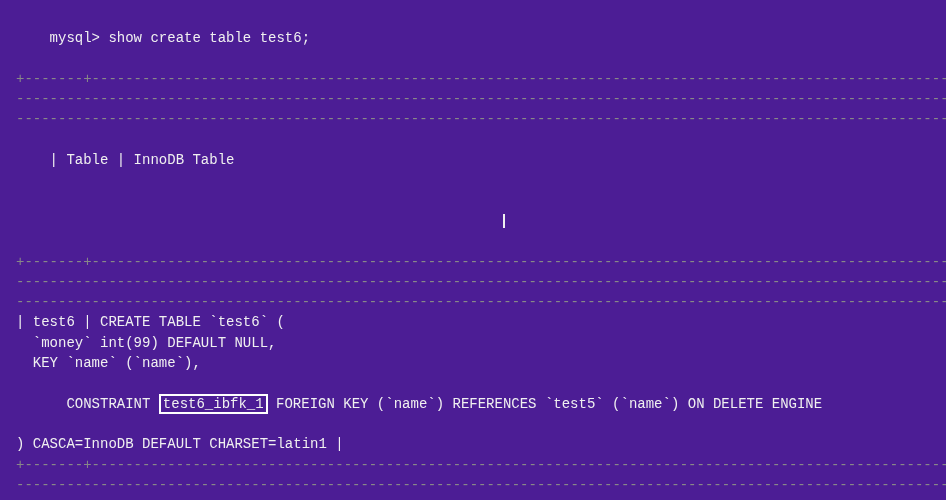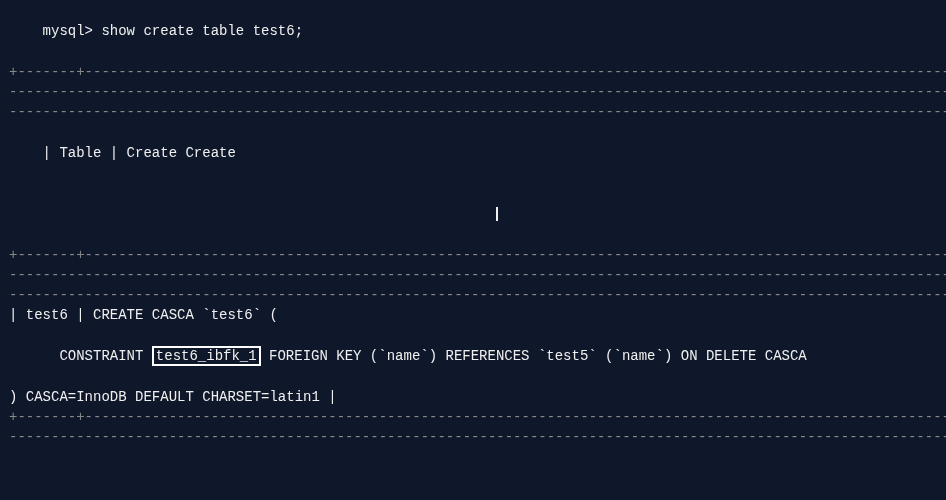--- a/index.html
+++ b/index.html
@@ -12,22 +12,22 @@
       background-color: #0d0d0d;
       color: #f0f0f0;
       font-family: 'Courier New', Courier, monospace;
       font-size: 14px;
       width: 946px;
       height: 500px;
       overflow: hidden;
     }
 
     .terminal {
-      background-color: #0f172a;
-      padding: 1px;
+      background-color: #4c1d95;
+      padding: 8px;
       width: 946px;
       height: 500px;
       overflow: hidden;
       position: relative;
     }
 
     .line {
       white-space: pre;
       line-height: 1.45;
       padding-left: 8px;
@@ -67,35 +67,37 @@
 
   <div class="line">
     <span>mysql&gt; show create table test6;</span>
   </div>
 
   <div class="separator">+-------+--------------------------------------------------------------------------------------------------------------------------------------------------------------------------------------------------------+</div>
   <div class="separator">--------------------------------------------------------------------------------------------------------------------------------------------------------------------------------------------------------</div>
   <div class="separator">--------------------------------------------------------------------------------------------------------------------------------------------------------------------------------------------------------+</div>
 
   <div class="line">
-    <span>| Table | Create Create</span>
+    <span>| Table | InnoDB Table</span>
   </div>
 
   <div class="line">
     &nbsp;&nbsp;&nbsp;&nbsp;&nbsp;&nbsp;&nbsp;&nbsp;&nbsp;&nbsp;&nbsp;&nbsp;&nbsp;&nbsp;&nbsp;&nbsp;&nbsp;&nbsp;&nbsp;&nbsp;&nbsp;&nbsp;&nbsp;&nbsp;&nbsp;&nbsp;&nbsp;&nbsp;&nbsp;&nbsp;&nbsp;&nbsp;&nbsp;&nbsp;&nbsp;&nbsp;&nbsp;&nbsp;&nbsp;&nbsp;&nbsp;&nbsp;&nbsp;&nbsp;&nbsp;&nbsp;&nbsp;&nbsp;&nbsp;&nbsp;&nbsp;&nbsp;&nbsp;&nbsp;<span class="cursor-bar"></span>
   </div>
 
   <div class="separator">+-------+--------------------------------------------------------------------------------------------------------------------------------------------------------------------------------------------------------+</div>
   <div class="separator">--------------------------------------------------------------------------------------------------------------------------------------------------------------------------------------------------------</div>
   <div class="separator">--------------------------------------------------------------------------------------------------------------------------------------------------------------------------------------------------------+</div>
 
-  <div class="line">| test6 | CREATE CASCA `test6` (</div>
+  <div class="line">| test6 | CREATE TABLE `test6` (</div>
+  <div class="line">&nbsp; `money` int(99) DEFAULT NULL,</div>
+  <div class="line">&nbsp; KEY `name` (`name`),</div>
 
   <div class="line">
-    <span>&nbsp; CONSTRAINT </span><span class="red-box">test6_ibfk_1</span><span> FOREIGN KEY (`name`) REFERENCES `test5` (`name`) ON DELETE CASCA</span>
+    <span>&nbsp; CONSTRAINT </span><span class="red-box">test6_ibfk_1</span><span> FOREIGN KEY (`name`) REFERENCES `test5` (`name`) ON DELETE ENGINE</span>
   </div>
 
   <div class="line">) CASCA=InnoDB DEFAULT CHARSET=latin1 |</div>
 
   <div style="display:flex; align-items:center; padding-left:8px;">
     <span class="separator" style="padding-left:0;">+-------+----------------------------------------------------------------------------------------------------------------------------------------</span>
 
   </div>
 
   <div class="separator">--------------------------------------------------------------------------------------------------------------------------------------------------------------------------------------------------------</div>

